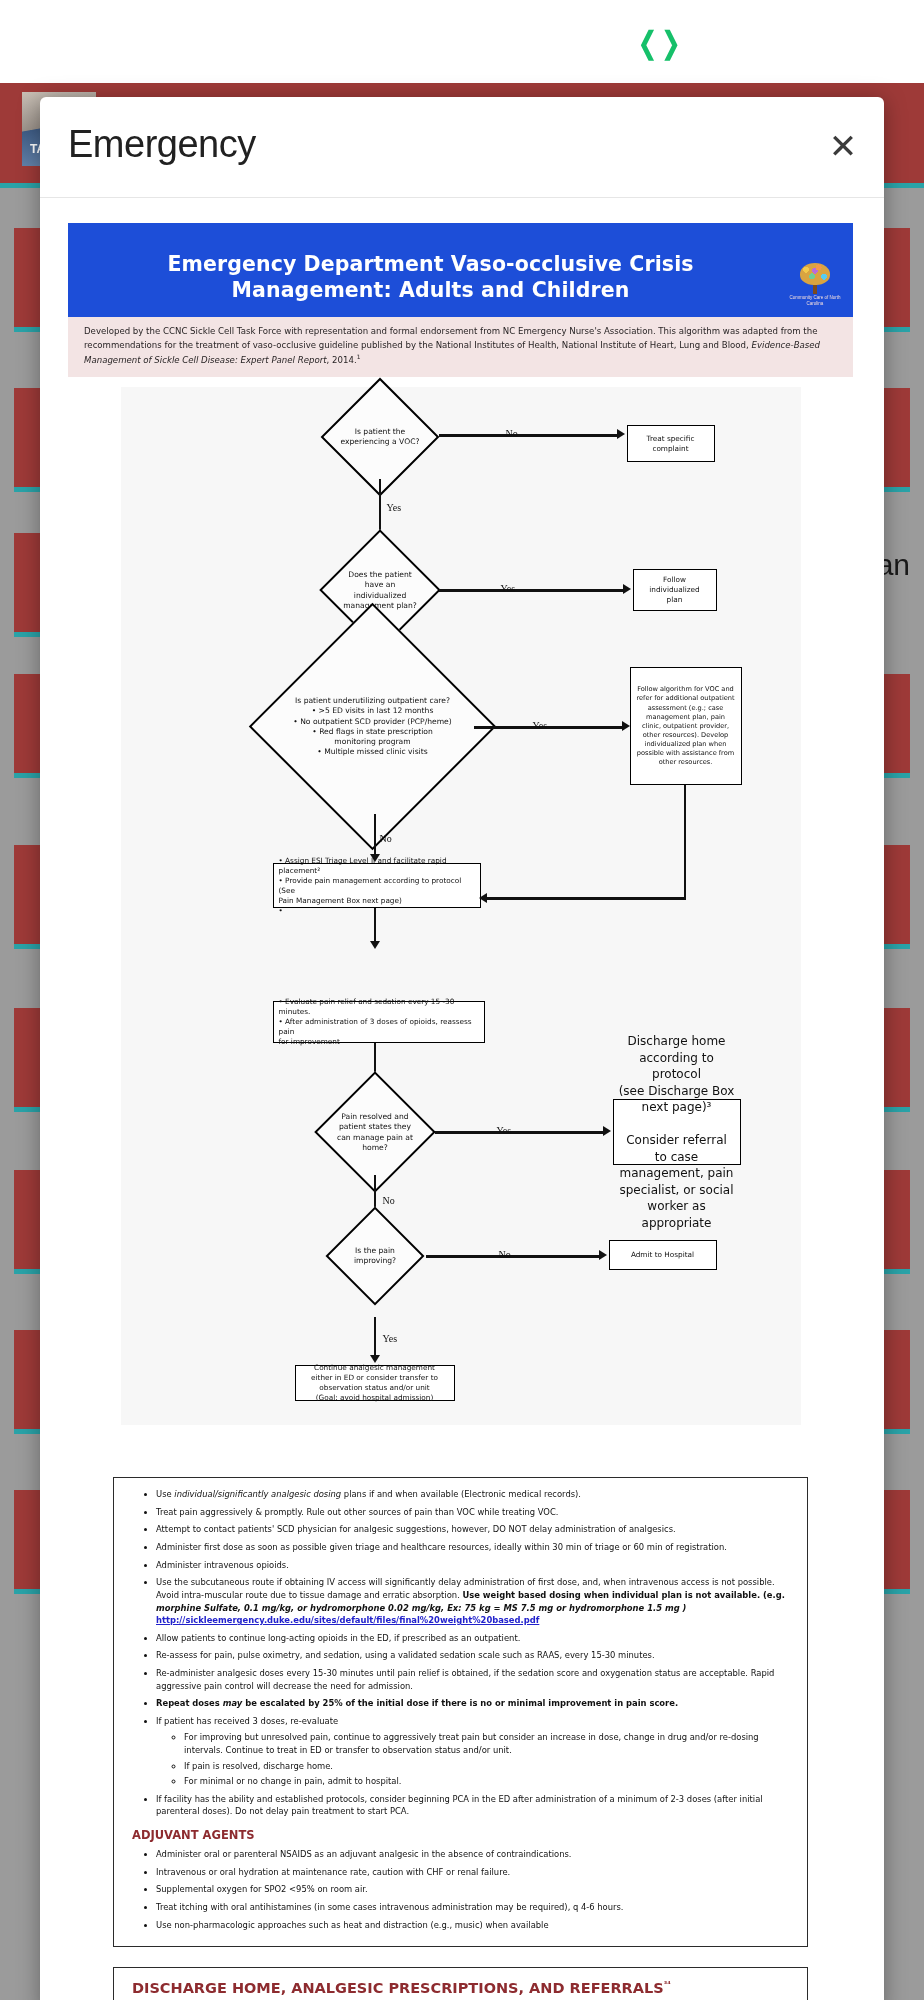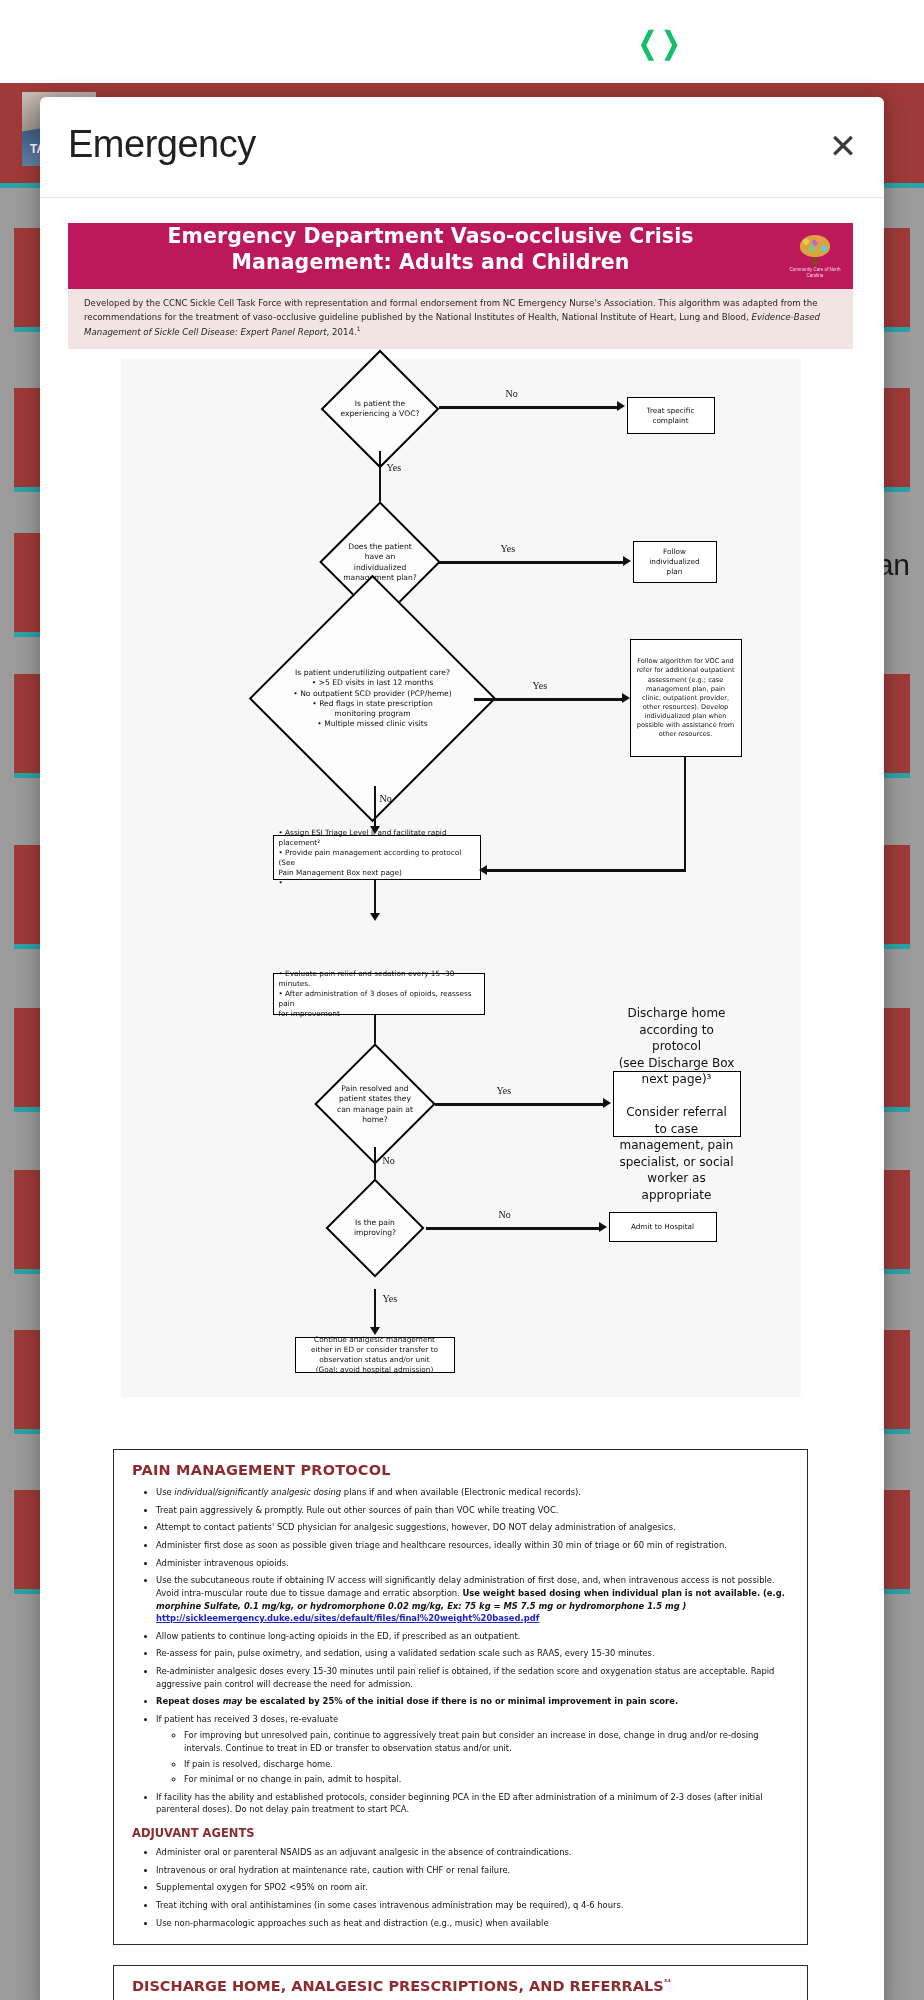--- a/index.html
+++ b/index.html
@@ -45,22 +45,22 @@
     position:absolute; right:22px; top:31px; width:38px; height:38px;
     font-size:34px; line-height:36px; text-align:center; color:#3b3b3b;
     cursor:pointer; font-weight:300;
   }
   .modal-body { position:absolute; left:0; top:102px; width:844px; bottom:0; overflow:hidden; background:#fff; }
 
   
   .pdf { position:absolute; left:28px; top:24px; width:785px; }
 
   .pdf-banner {
-    background:#be185d; color:#fff; text-align:center;
-    padding:0 90px 14px 30px; position:relative;
+    background:#1d4ed8; color:#fff; text-align:center;
+    padding:28px 90px 14px 30px; position:relative;
   }
   .pdf-banner .t {
     font-family:"DejaVu Sans", sans-serif;
     font-size:20.5px; font-weight:700; line-height:1.28; letter-spacing:.1px;
   }
   .pdf-tree {
     position:absolute; right:10px; bottom:4px; width:56px; height:52px;
     font-size:9px; color:#f3dede; text-align:center;
   }
   .pdf-tree .crown {
@@ -102,21 +102,21 @@
     font-size:7.3px; line-height:1.38; padding:4px 5px; text-align:center;
     display:flex; align-items:center; justify-content:center;
   }
   .rbox.left { text-align:left; justify-content:flex-start; }
   .line { position:absolute; background:#111; }
   .hline { height:2.4px; }
   .vline { width:2.4px; }
   .arrow-d { position:absolute; width:0;height:0;border-left:5px solid transparent;border-right:5px solid transparent;border-top:8px solid #111; }
   .arrow-r { position:absolute; width:0;height:0;border-top:5px solid transparent;border-bottom:5px solid transparent;border-left:8px solid #111; }
   .arrow-l { position:absolute; width:0;height:0;border-top:5px solid transparent;border-bottom:5px solid transparent;border-right:8px solid #111; }
-  .elbl { position:absolute; font-size:10px; font-family:"Liberation Serif", serif; color:#111; }
+  .elbl { position:absolute; font-size:10px; font-family:"Liberation Serif", serif; color:#111;margin-top:12px; }
 
   .protocol {
     width:695px; margin:52px auto 0; border:1.6px solid #2b2b2b; background:#fff;
     padding:10px 14px 10px 14px;
     font-family:"DejaVu Sans", sans-serif;
   }
   .protocol h3 { margin:2px 0 8px 4px; font-size:14.5px; color:#8d2b2f; font-weight:600; letter-spacing:.2px; }
   .protocol h4 { margin:10px 0 6px 4px; font-size:11.5px; color:#8d2b2f; font-weight:600; }
   .protocol ul { margin:0 0 0 6px; padding-left:22px; }
   .protocol li { font-size:8.4px; line-height:1.5; margin-bottom:5px; color:#111; }
@@ -341,21 +341,20 @@
         <div class="elbl" style="left:262px; top:4px;">Yes</div>
         <div class="rbox" style="left:174px; top:48px; width:160px; height:36px;">
           <span style="white-space:pre-line">Continue analgesic management
 either in ED or consider transfer to
 observation status and/or unit
 (Goal: avoid hospital admission)</span>
         </div>
       </div>
 
       <div class="protocol">
-        <h3>PAIN MANAGEMENT PROTOCOL</h3>
         <ul>
           <li>Use <i>individual/significantly analgesic dosing</i> plans if and when available (Electronic medical records).</li>
           <li>Treat pain aggressively &amp; promptly. Rule out other sources of pain than VOC while treating VOC.</li>
           <li>Attempt to contact patients' SCD physician for analgesic suggestions, however, DO NOT delay administration of analgesics.</li>
           <li>Administer first dose as soon as possible given triage and healthcare resources, ideally within 30 min of triage or 60 min of registration.</li>
           <li>Administer intravenous opioids.</li>
           <li>Use the subcutaneous route if obtaining IV access will significantly delay administration of first dose, and, when intravenous access is not possible. Avoid intra-muscular route due to tissue damage and erratic absorption. <b>Use weight based dosing when individual plan is not available. (e.g. <i>morphine Sulfate, 0.1 mg/kg, or hydromorphone 0.02 mg/kg, Ex: 75 kg = MS 7.5 mg or hydromorphone 1.5 mg )</i></b><br><a href="#">http://sickleemergency.duke.edu/sites/default/files/final%20weight%20based.pdf</a></li>
           <li>Allow patients to continue long-acting opioids in the ED, if prescribed as an outpatient.</li>
           <li>Re-assess for pain, pulse oximetry, and sedation, using a validated sedation scale such as RAAS, every 15-30 minutes.</li>
           <li>Re-administer analgesic doses every 15-30 minutes until pain relief is obtained, if the sedation score and oxygenation status are acceptable. Rapid aggressive pain control will decrease the need for admission.</li>

